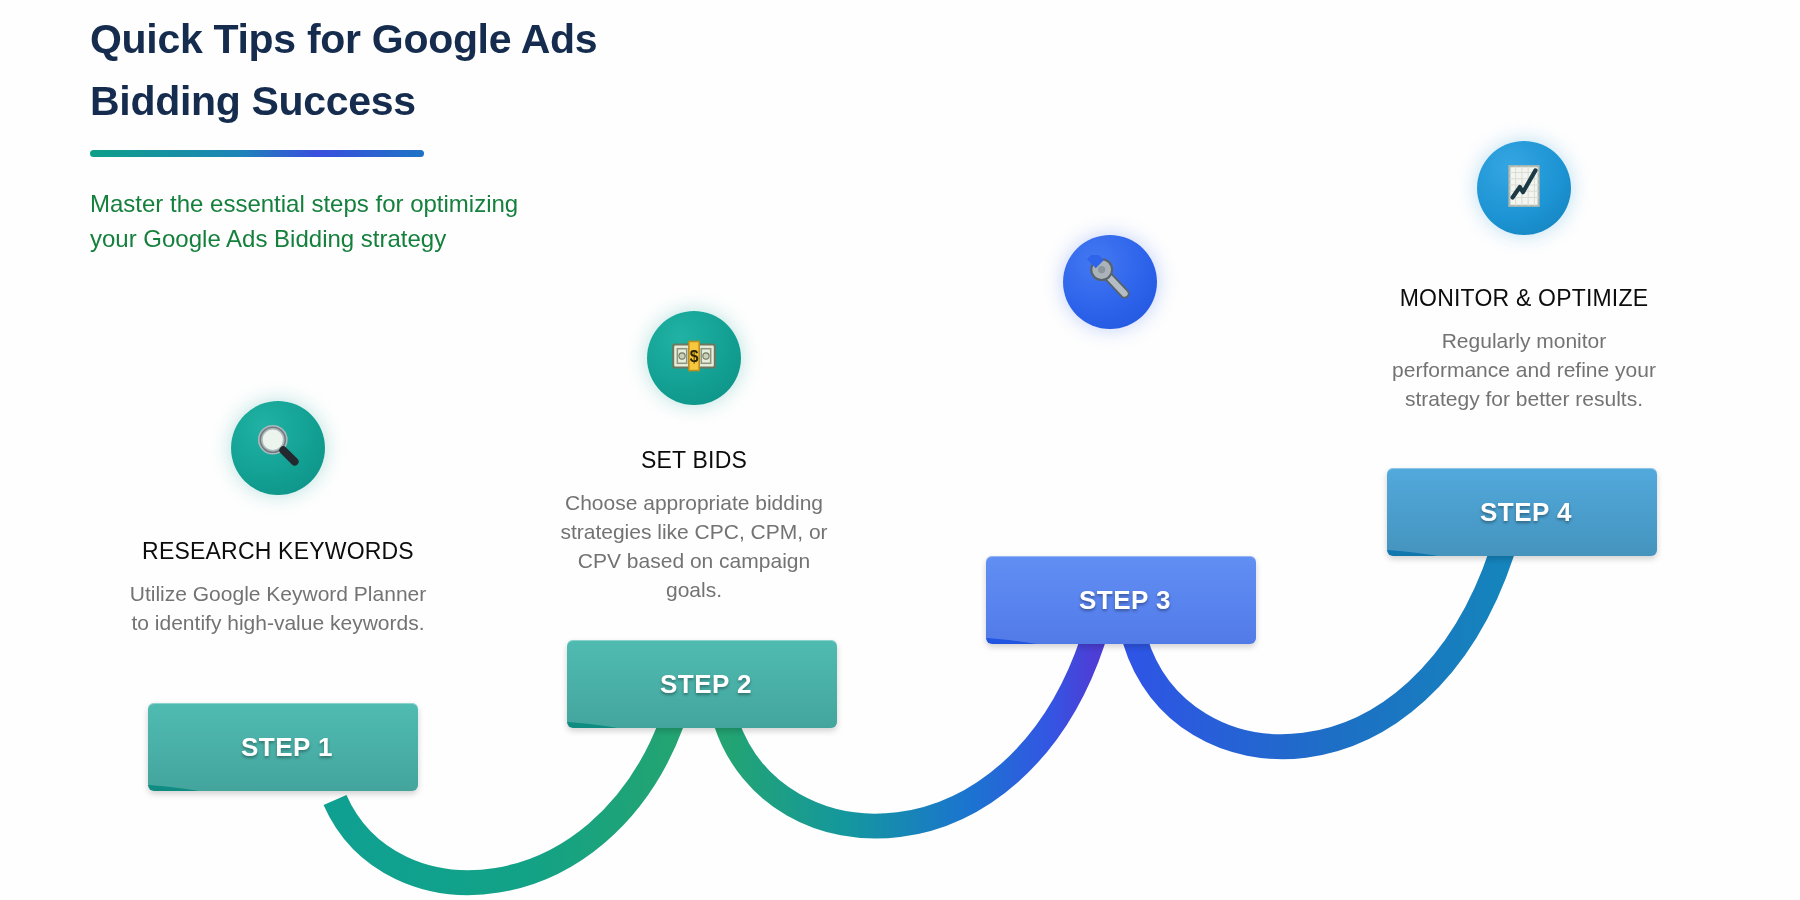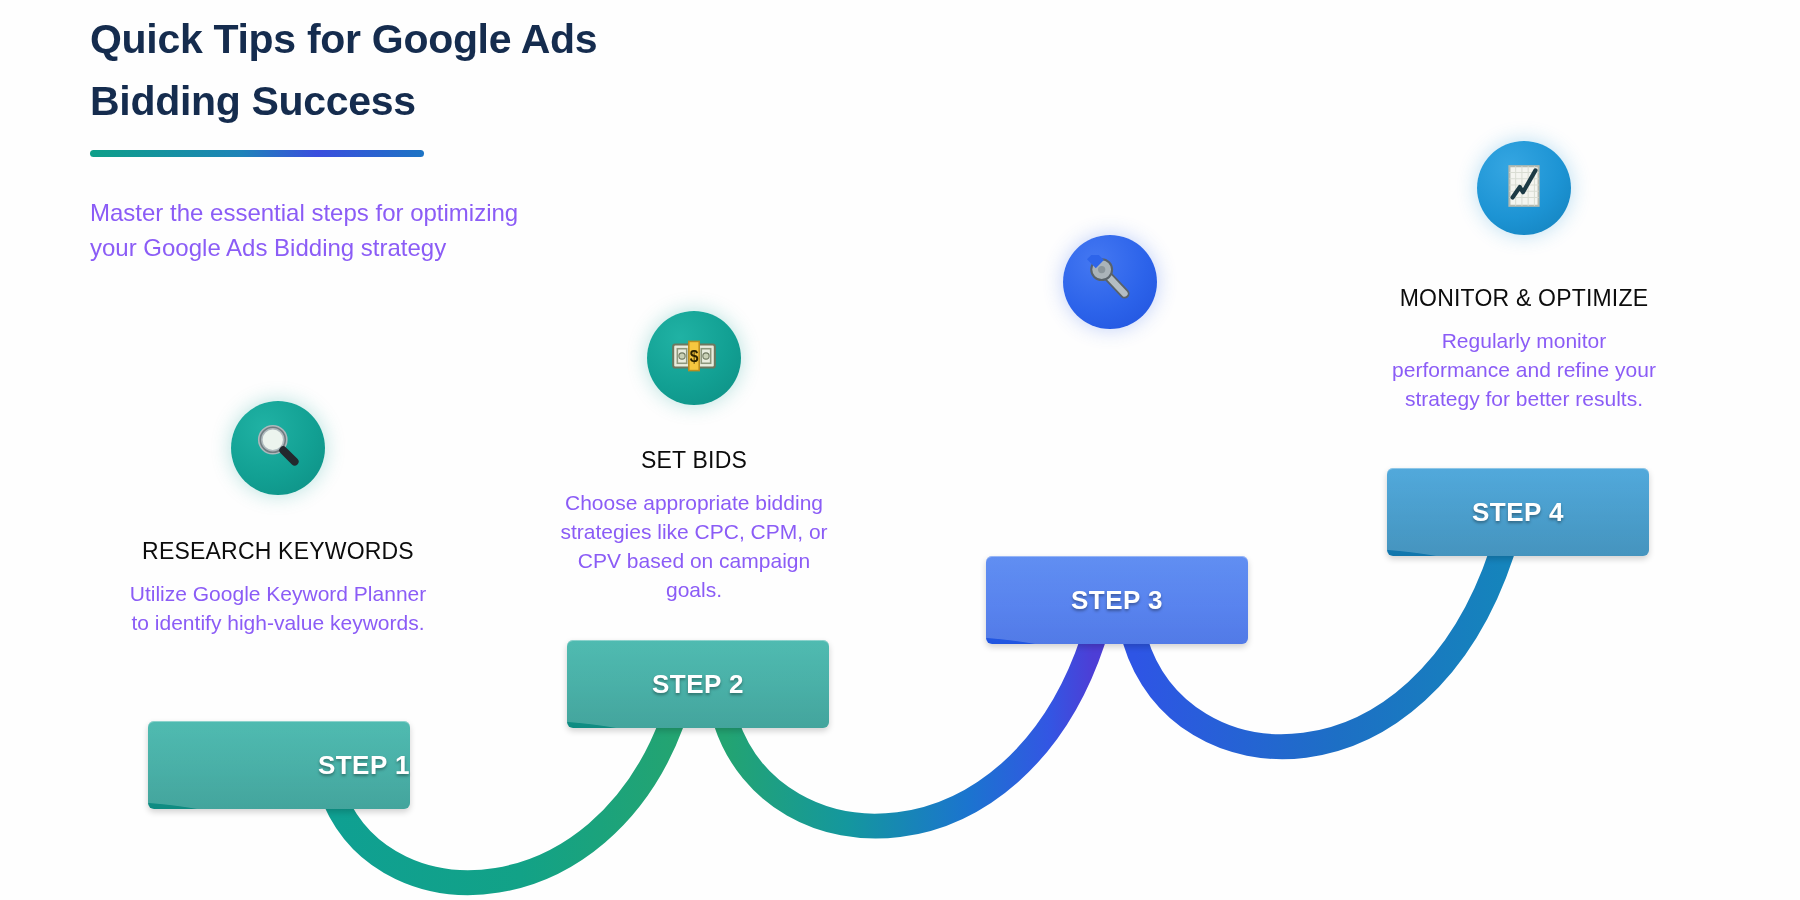--- a/index.html
+++ b/index.html
@@ -4,54 +4,54 @@
 <style>
   html,body{margin:0;padding:0;background:#fff;}
   .canvas{position:relative;width:1800px;height:900px;background:#fefefe;overflow:hidden;
           font-family:"Liberation Sans",sans-serif;}
 
   
   .header{position:absolute;left:90px;top:8px;z-index:4;}
   .title{font-size:41px;font-weight:700;color:#152c4e;line-height:62px;letter-spacing:-0.3px;}
   .underline{width:334px;height:7px;border-radius:4px;margin-top:18px;
              background:linear-gradient(90deg,#0d9f88 0%,#1e84b8 45%,#3a4ede 68%,#1d74c4 100%);}
-  .subtitle{margin-top:38px;font-size:24px;color:#8b5cf6;line-height:35px;}
+  .subtitle{margin-top:29px;font-size:24px;color:#15803d;line-height:35px;}
 
   
   .connectors{position:absolute;left:0;top:0;z-index:1;}
 
   
   .step-box{position:absolute;width:262px;height:88px;border-radius:6px;z-index:2;
             display:flex;align-items:center;justify-content:center;
-            box-shadow:0 3px 6px rgba(0,0,0,0.18), inset 0 1px 0 rgba(255,255,255,0.35);}
+            box-shadow:0 3px 6px rgba(0,0,0,0.18), inset 0 1px 0 rgba(255,255,255,0.35);padding-left:8px;}
   .step-box::after{content:"";position:absolute;inset:0;border-radius:6px;
             background:radial-gradient(150% 200% at -15% 215%,rgba(255,255,255,0) 61.5%,rgba(255,255,255,0.22) 62%);}
   .box-teal {background:linear-gradient(180deg,#1ea89b 0%,#16998e 55%,#0f8b81 100%);}
   .box-blue {background:linear-gradient(180deg,#346fee 0%,#2a61ea 55%,#2155e0 100%);}
   .box-steel{background:linear-gradient(180deg,#2191d2 0%,#1782bd 55%,#1176ac 100%);}
   .step-label{position:relative;z-index:2;color:#fff;font-size:26px;font-weight:700;
               letter-spacing:0.5px;text-shadow:0 2px 3px rgba(0,0,0,0.35);}
-  .pos-b1{left:148px;top:721px;justify-content:flex-end;} .pos-b2{left:567px;top:640px;}
+  .pos-b1{left:148px;top:703px;} .pos-b2{left:567px;top:640px;}
   .pos-b3{left:977px;top:556px;margin-left:9px;} .pos-b4{left:1387px;top:468px;}
 
   
   .circle{position:absolute;width:94px;height:94px;border-radius:50%;z-index:3;
           display:flex;align-items:center;justify-content:center;}
   .c-teal {background:radial-gradient(circle at 35% 28%,#20b2a4 0%,#12a093 55%,#0d8e83 100%);
            box-shadow:0 0 20px rgba(18,160,148,0.30);}
   .c-blue {background:radial-gradient(circle at 35% 28%,#4478f2 0%,#2c63ea 55%,#2052dd 100%);
            box-shadow:0 0 20px rgba(45,101,236,0.30);}
   .c-steel{background:radial-gradient(circle at 35% 28%,#35a6e2 0%,#1d94d4 55%,#127fba 100%);
            box-shadow:0 0 20px rgba(29,148,212,0.30);}
   .pos-c1{left:231px;top:401px;} .pos-c2{left:647px;top:311px;}
   .pos-c3{left:1063px;top:235px;} .pos-c4{left:1477px;top:141px;}
 
   .step-text{position:absolute;z-index:3;text-align:center;}
   .step-heading{font-size:23px;font-weight:400;color:#0c0c0c;letter-spacing:0.2px;margin-bottom:14px;}
-  .step-desc{font-size:21px;color:#8b5cf6;line-height:29px;}
+  .step-desc{font-size:21px;color:#737373;line-height:29px;}
   .pos-t1{left:124px;top:538px;width:308px;} .pos-t2{left:550px;top:447px;width:288px;}
   .pos-t3{left:973px;top:372px;width:274px;} .pos-t4{left:1382px;top:285px;width:284px;}
 </style>
 </head>
 <body>
 
 <div class="canvas">
 
   <div class="header">
     <div class="title">

